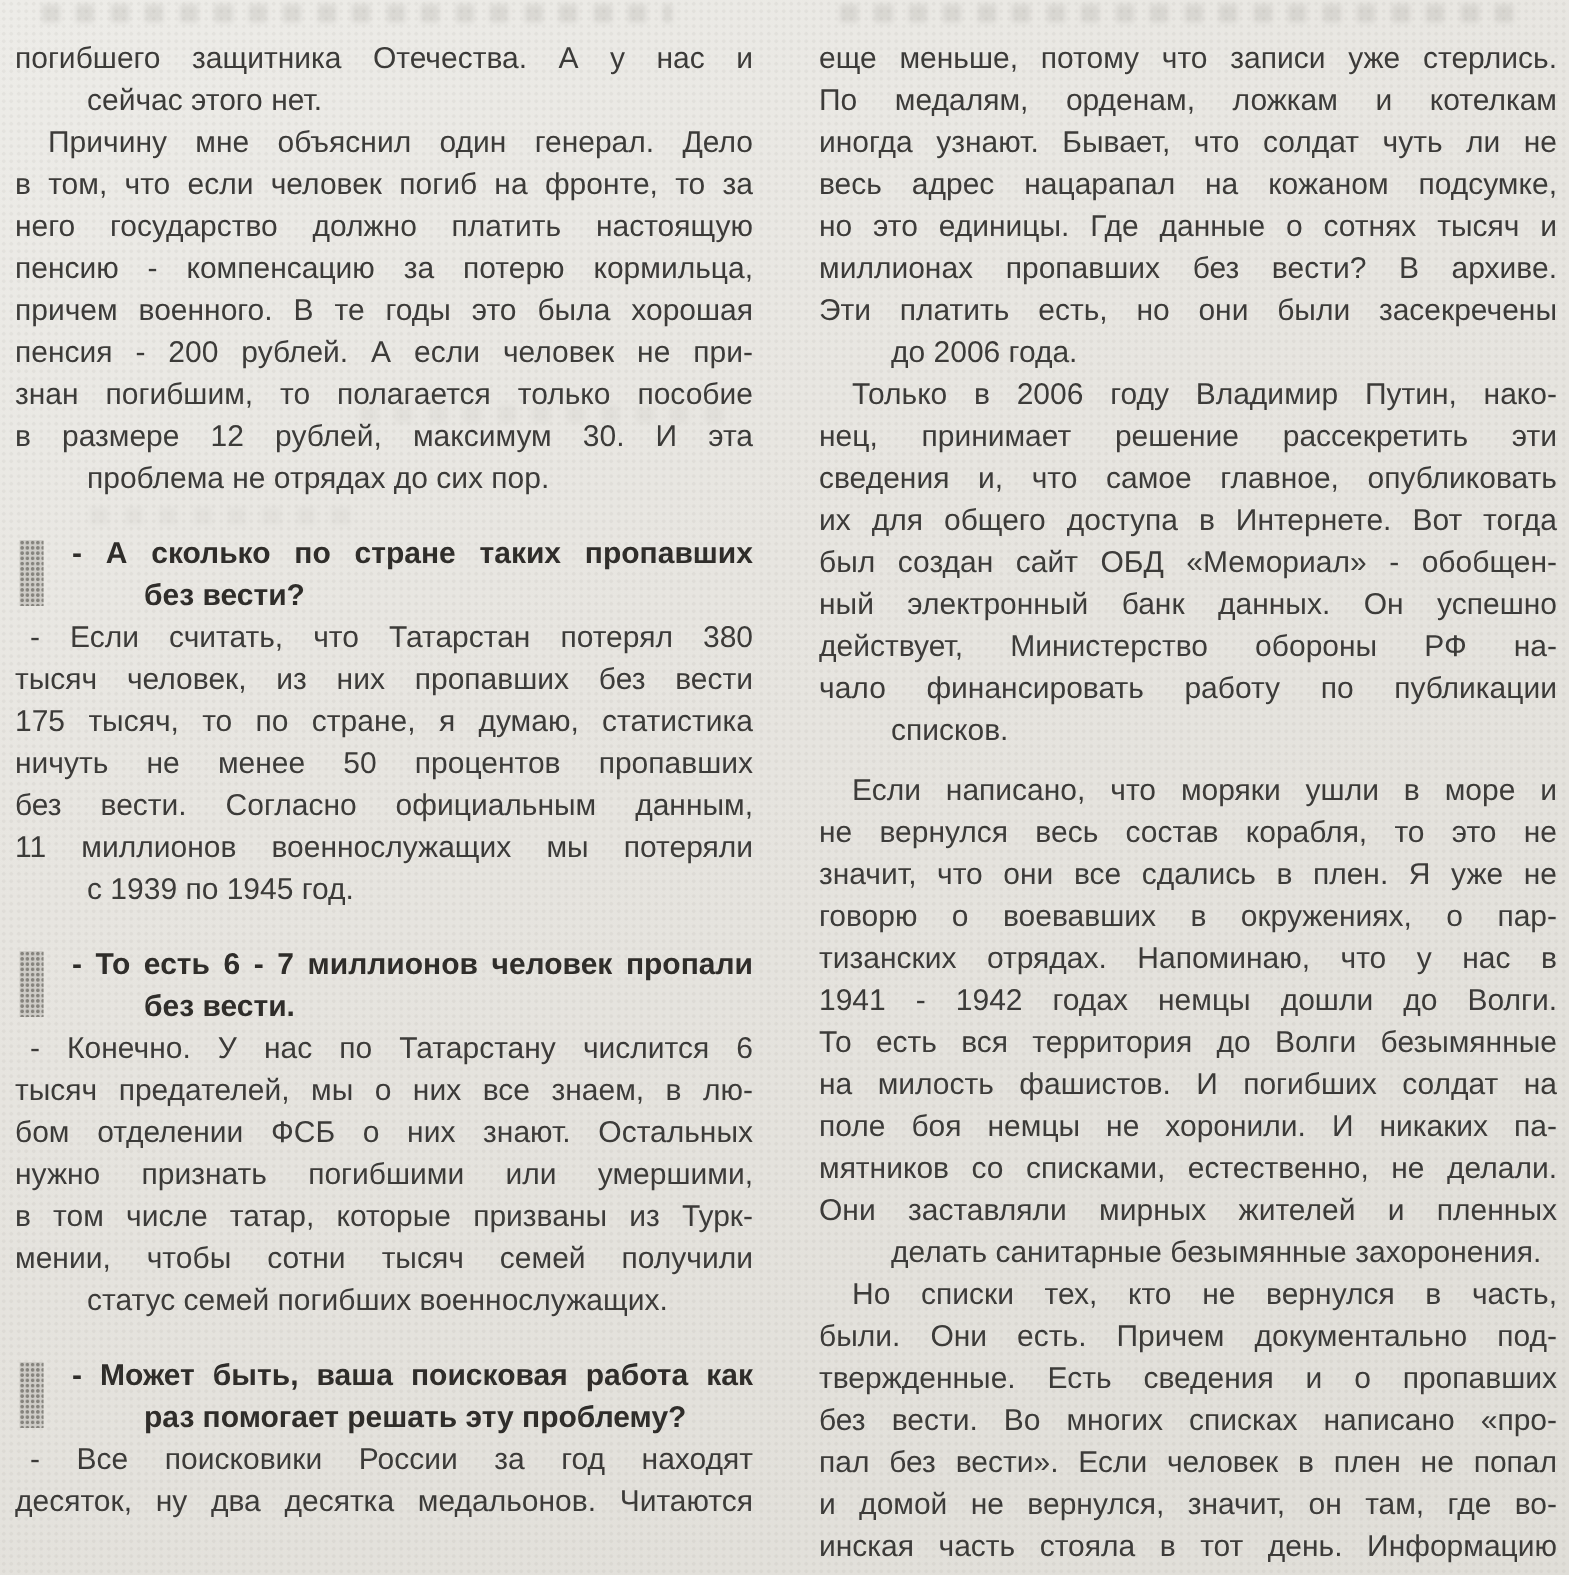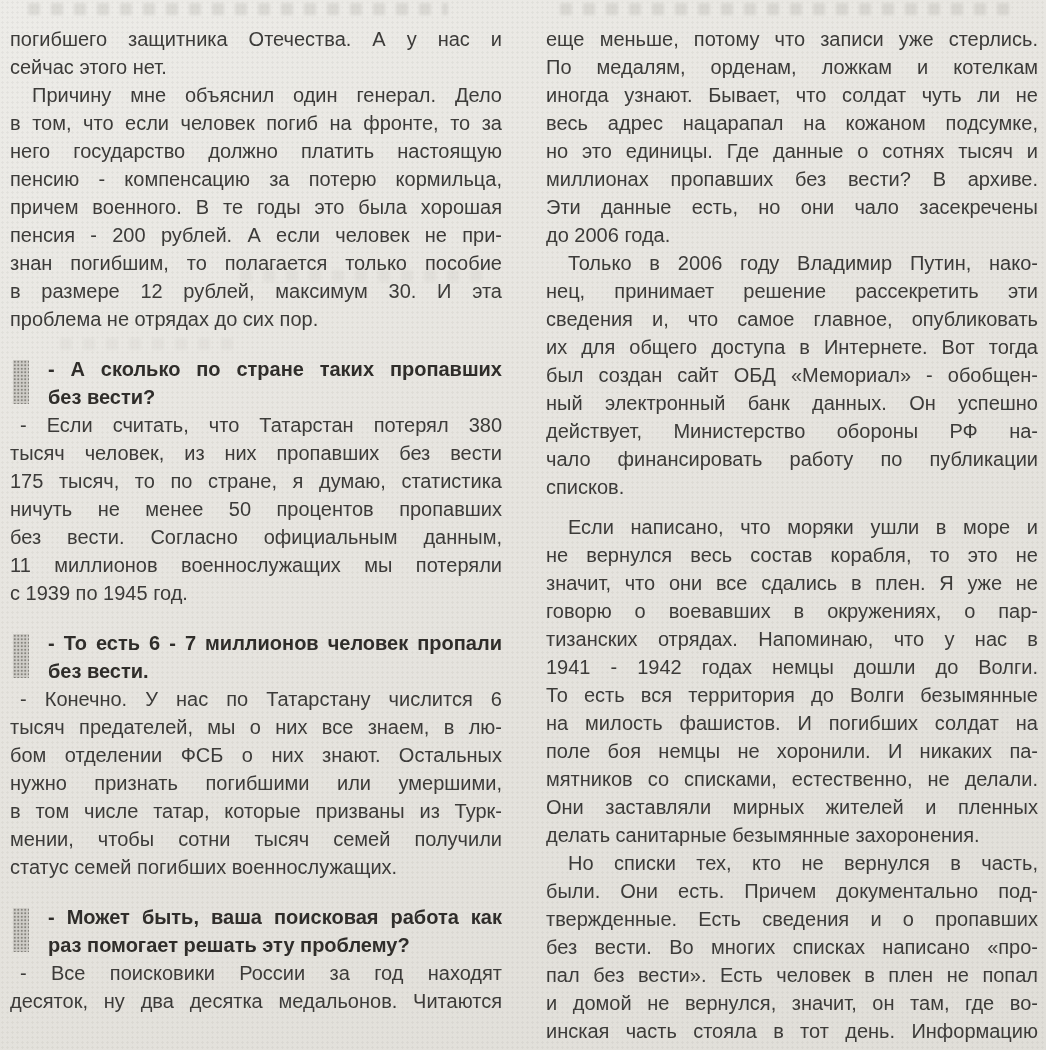--- a/index.html
+++ b/index.html
@@ -29,21 +29,21 @@
     position:absolute;top:25px;width:492px;
     color:#3c3b39;font-size:20px;line-height:28px;
   }
   .col-left{left:10px;}
   .col-right{left:546px;}
   .line{
     text-align:justify;
     text-align-last:justify;
     height:28px;overflow:hidden;
   }
-  .line.no-j{text-align-last:auto;}
+  .line.no-j{text-align-last:auto;margin-left:48px;}
   .question{
     position:relative;
     padding-left:38px;
     margin-top:22px;
     font-weight:bold;
     color:#2f2d2a;
   }
   .question .marker{
     position:absolute;left:3px;top:5px;
     width:16px;height:44px;
@@ -116,21 +116,21 @@
       </div>
     </div>
   <div class="column col-right">
       <div class="para">
         <div class="line">еще меньше, потому что записи уже стерлись.</div>
         <div class="line">По медалям, орденам, ложкам и котелкам</div>
         <div class="line">иногда узнают. Бывает, что солдат чуть ли не</div>
         <div class="line">весь адрес нацарапал на кожаном подсумке,</div>
         <div class="line">но это единицы. Где данные о сотнях тысяч и</div>
         <div class="line">миллионах пропавших без вести? В архиве.</div>
-        <div class="line">Эти данные есть, но они чало засекречены</div>
+        <div class="line">Эти платить есть, но они были засекречены</div>
         <div class="line no-j">до 2006 года.</div>
       </div>
       <div class="para">
         <div class="line" style="text-indent: 22px;">Только в 2006 году Владимир Путин, нако-</div>
         <div class="line">нец, принимает решение рассекретить эти</div>
         <div class="line">сведения и, что самое главное, опубликовать</div>
         <div class="line">их для общего доступа в Интернете. Вот тогда</div>
         <div class="line">был создан сайт ОБД «Мемориал» - обобщен-</div>
         <div class="line">ный электронный банк данных. Он успешно</div>
         <div class="line">действует, Министерство обороны РФ на-</div>
@@ -149,18 +149,18 @@
         <div class="line">поле боя немцы не хоронили. И никаких па-</div>
         <div class="line">мятников со списками, естественно, не делали.</div>
         <div class="line">Они заставляли мирных жителей и пленных</div>
         <div class="line no-j">делать санитарные безымянные захоронения.</div>
       </div>
       <div class="para">
         <div class="line" style="text-indent: 22px;">Но списки тех, кто не вернулся в часть,</div>
         <div class="line">были. Они есть. Причем документально под-</div>
         <div class="line">твержденные. Есть сведения и о пропавших</div>
         <div class="line">без вести. Во многих списках написано «про-</div>
-        <div class="line">пал без вести». Есть человек в плен не попал</div>
+        <div class="line">пал без вести». Если человек в плен не попал</div>
         <div class="line">и домой не вернулся, значит, он там, где во-</div>
         <div class="line">инская часть стояла в тот день. Информацию</div>
       </div>
     </div>
 </div>
 
 </body></html>

